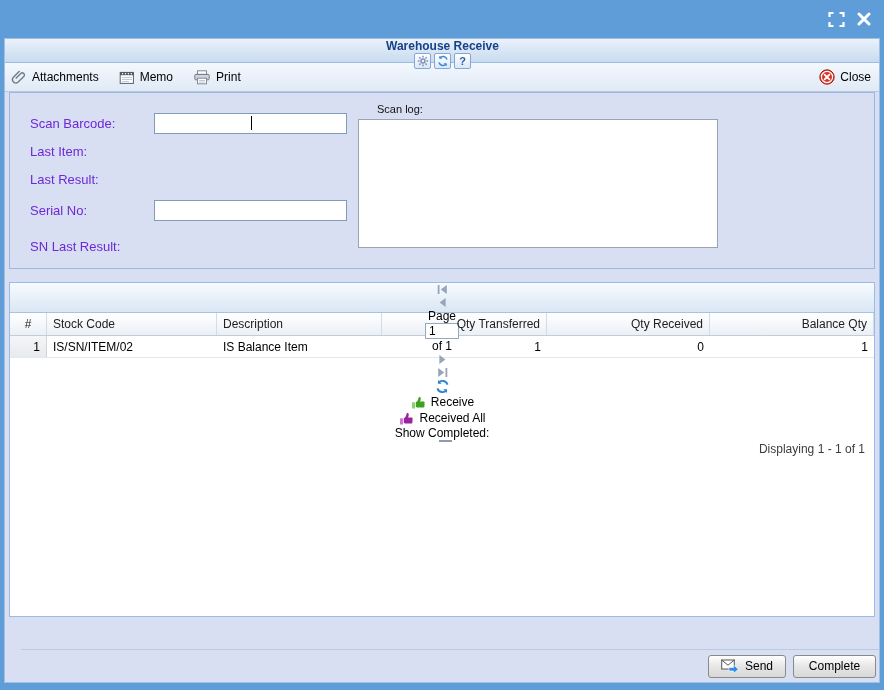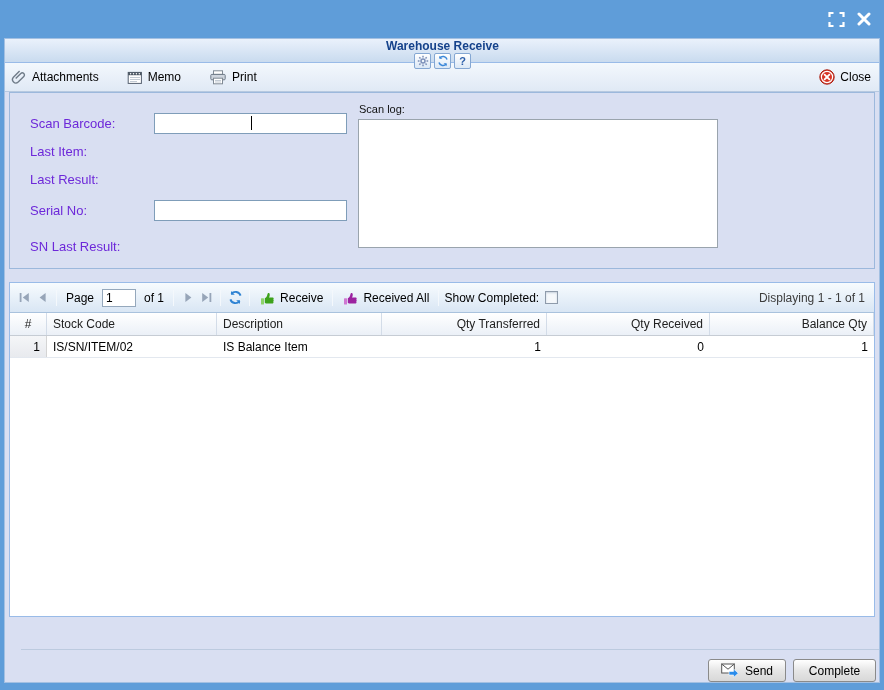--- a/index.html
+++ b/index.html
@@ -15,65 +15,65 @@
 
   .titlebar { height:24px; background:linear-gradient(#eaf1fb,#c9dbef); border-bottom:1px solid #99bbe8;
               display:flex; align-items:center; padding:0 5px 0 6px;flex-direction:column; }
   .title { flex:1; font-weight:bold; color:#15428b; font-size:12px; }
   .hdr-btns { display:flex; gap:3px; }
   .hbtn { width:17px; height:16px; border:1px solid #84a7d3; border-radius:2px;
           background:linear-gradient(#ffffff,#dbe8f6); display:flex; align-items:center; justify-content:center; cursor:pointer; }
   .help-glyph { color:#2c5faa; font-weight:bold; font-size:11px; line-height:1; }
 
   .toolbar { height:29px; background:linear-gradient(#f3f8fd,#e0e9f5); border-bottom:1px solid #b7c9e0;
-             display:flex; align-items:center; padding:12px 6px;gap:8px; }
+             display:flex; align-items:center; padding:12px 6px; }
   .tb-item { display:flex; align-items:center; gap:5px; margin-right:20px; cursor:pointer; }
   .tb-item span.lbl { font-size:12px; }
   .tb-close { margin-left:auto; margin-right:2px; }
 
   .tabstrip { display:flex; padding:7px 0 0 8px; height:30px; }
   .tab { height:23px; line-height:21px; padding:0 13px; border:1px solid #8cb0dd; border-bottom:none;
          border-radius:4px 4px 0 0; font-weight:bold; color:#15428b; font-size:12px; margin-right:2px;
          position:relative; z-index:2; cursor:pointer; }
   .tab.inactive { background:linear-gradient(#e2eaf6,#cbd9ee); }
   .tab.active { background:linear-gradient(#ffffff,#e9f0fb 60%, #dce7f5); height:24px; }
 
   .form-panel { position:relative; margin:0 4px; height:177px; border:1px solid #9cb8dc; }
   .flabel { position:absolute; font-size:13px; color:#6d28d9; }
   .input-wrap { position:absolute; width:193px; height:21px; }
   .input-wrap input { width:100%; height:100%; border:1px solid #7f9db9; background:#fff; font:12px "Liberation Sans",sans-serif; padding:0 3px; }
   .caret { position:absolute; left:97px; top:3px; width:1px; height:14px; background:#000; pointer-events:none; }
-  .scanlog-label { position:absolute; left:349px; top:10px; font-size:11px; color:#111; }
+  .scanlog-label { position:absolute; left:367px; top:10px; font-size:11px; color:#111; }
   .scanlog { position:absolute; left:348px; top:26px; width:360px; height:129px; border:1px solid #9aa4ad;
              background:#fff; resize:none; font:12px "Liberation Sans",sans-serif; }
 
   .grid-panel { position:relative; margin:13px 4px 0 4px; height:335px; border:1px solid #99bbe8; background:#fff; }
   .grid-toolbar { height:30px; background:linear-gradient(#f7fbfe,#d9e6f4); border-bottom:1px solid #a9c2dd;
-                  display:flex; align-items:center; padding:0 5px; }
+                  display:flex; align-items:center; padding:0 5px;flex-direction:column; }
   .gt-sep { width:1px; height:16px; background:#b9c8da; border-right:1px solid #f4f8fc; margin:0 5px; }
   .pgbtn { width:18px; height:18px; display:flex; align-items:center; justify-content:center; cursor:pointer; }
   .pg-label { margin:0 4px; }
   .page-input { width:34px; height:18px; border:1px solid #95a8bc; background:#fff; padding:0 3px;
                 font:12px "Liberation Sans",sans-serif; margin:0 4px; }
   .gt-btn { display:flex; align-items:center; gap:5px; cursor:pointer; padding:0 4px; }
   .checkbox { width:13px; height:13px; border:1px solid #8e9bab; background:#f5f8fb;
               box-shadow:inset 0 1px 2px #c7d1dc; margin-left:6px; cursor:pointer; }
   .displaying { margin-left:auto; margin-right:4px; color:#3d3d3d; }
 
   .grid-header { display:flex; height:23px; background:linear-gradient(#ffffff,#ebf0f7); border-bottom:1px solid #c6ccd4; }
   .hcell { border-right:1px solid #d3dce8; display:flex; align-items:center; padding:0 6px; color:#212121; }
   .grid-row { display:flex; height:22px; border-bottom:1px solid #e3e8ef; cursor:pointer; }
   .cell { display:flex; align-items:center; padding:0 6px; }
   .c0 { width:37px; } .c1 { width:170px; } .c2 { width:165px; } .c3 { width:165px; } .c4 { width:163px; } .c5 { flex:1; }
   .num { justify-content:flex-end; }
   .rownum { background:linear-gradient(#f5f6f8,#e8eaee); border-right:1px solid #d4d4d4; }
   .hnum { justify-content:center; }
 
   .footer { position:absolute; left:16px; right:0; bottom:0; height:33px; border-top:1px solid #bccadf;
-            display:flex; align-items:flex-end; justify-content:flex-end; gap:7px; padding-right:3px; }
+            display:flex; align-items:center; justify-content:flex-end; gap:7px; padding-right:3px; }
   .fbtn { height:23px; border:1px solid #8a8a8a; border-radius:3px; background:linear-gradient(#ffffff,#e6e6e6 50%,#d8d8d8);
           display:flex; align-items:center; justify-content:center; gap:6px; font-size:12px; cursor:pointer; }
   .send-btn { width:78px; }
   .complete-btn { width:83px; }
   .icon { display:inline-flex; align-items:center; justify-content:center; }
 </style>
 </head>
 <body>
 
 <div class="screen">

